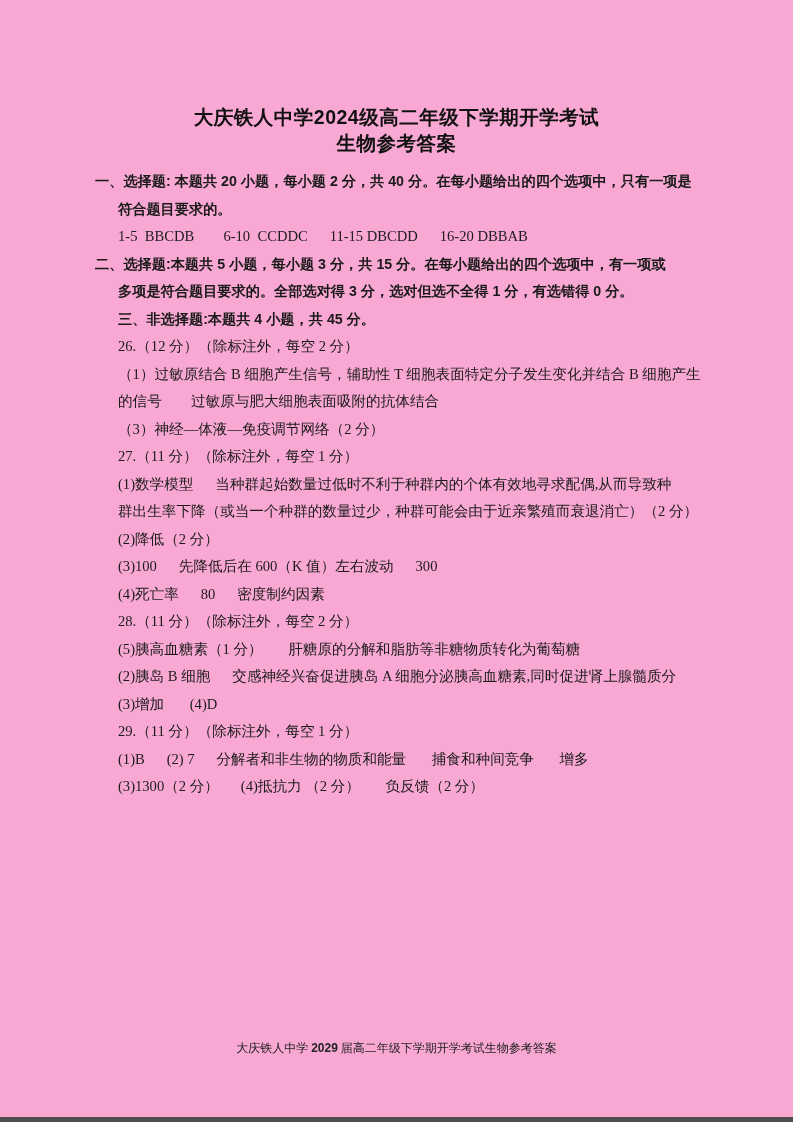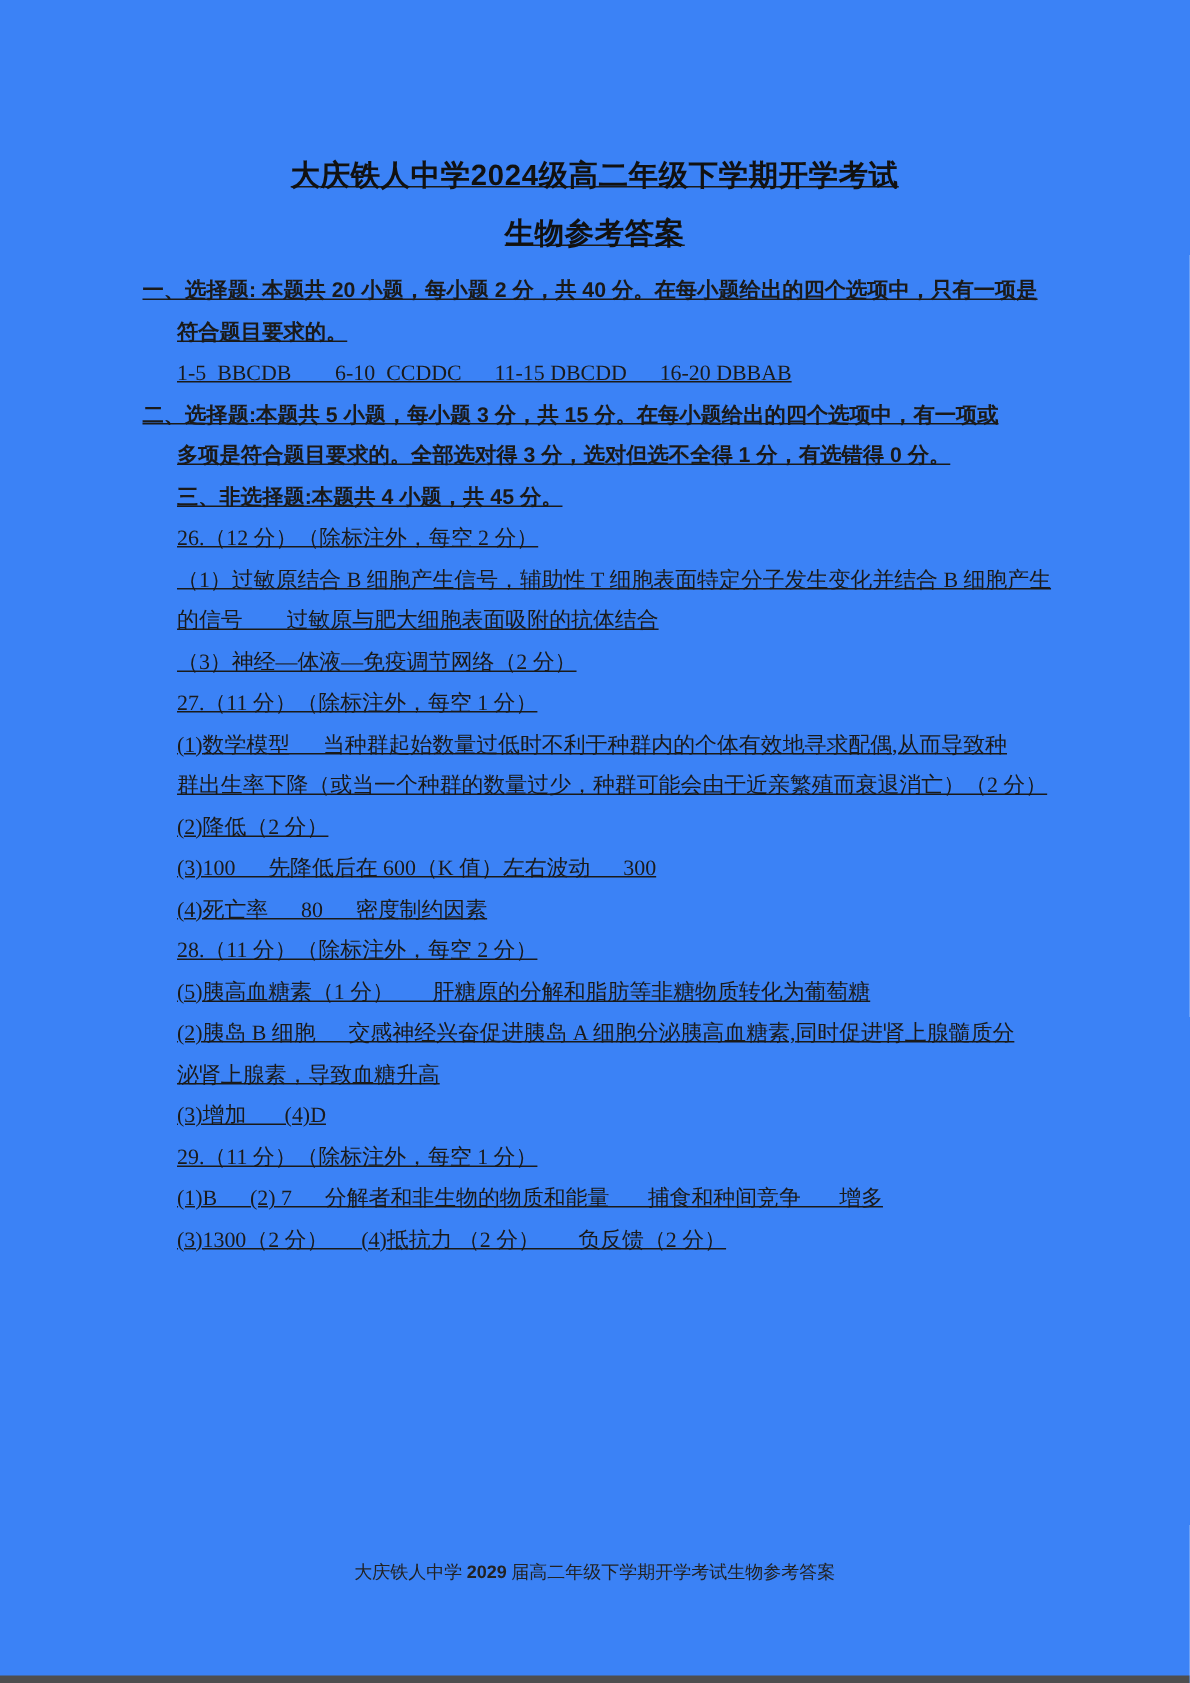--- a/index.html
+++ b/index.html
@@ -8,34 +8,33 @@
     height: 1122px;
     background: #ffffff;
     position: relative;
     overflow: hidden;
     font-family: "Liberation Serif", serif;
     color: #1a1a1a;
   }
   .page {
     position: absolute;
     inset: 0;
-    background: #3b82f6;
-    text-decoration: underline;
+    background: #f9a8d4;
   }
   .title, .subtitle {
     text-align: center;
     font-family: "Liberation Sans", sans-serif;
     font-weight: bold;
     font-size: 19.5px;
     line-height: 26px;
     color: #111;
     letter-spacing: 0.5px;
   }
   .title { padding-top: 104px; }
-  .subtitle { margin-top: 13px; }
+  .subtitle { }
   .content {
     margin: 12px 112px 0 95px;
     font-size: 14.6px;
     line-height: 27.5px;
   }
   .ln {
     white-space: pre;          
     font-family: "Liberation Serif", serif;
   }
   .ln.bold {
@@ -95,21 +94,20 @@
     <div class="ln ind">27.（11 分）（除标注外，每空 1 分）</div>
     <div class="ln ind">(1)数学模型      当种群起始数量过低时不利于种群内的个体有效地寻求配偶,从而导致种</div>
     <div class="ln ind">群出生率下降（或当一个种群的数量过少，种群可能会由于近亲繁殖而衰退消亡）（2 分）</div>
     <div class="ln ind">(2)降低（2 分）</div>
     <div class="ln ind">(3)100      先降低后在 600（K 值）左右波动      300</div>
     <div class="ln ind">(4)死亡率      80      密度制约因素</div>
 
     <div class="ln ind">28.（11 分）（除标注外，每空 2 分）</div>
     <div class="ln ind">(5)胰高血糖素（1 分）       肝糖原的分解和脂肪等非糖物质转化为葡萄糖</div>
     <div class="ln ind">(2)胰岛 B 细胞      交感神经兴奋促进胰岛 A 细胞分泌胰高血糖素,同时促进肾上腺髓质分</div>
-    <div class="ln ind">泌肾上腺素，导致血糖升高</div>
     <div class="ln ind">(3)增加       (4)D</div>
 
     <div class="ln ind">29.（11 分）（除标注外，每空 1 分）</div>
     <div class="ln ind">(1)B      (2) 7      分解者和非生物的物质和能量       捕食和种间竞争       增多</div>
     <div class="ln ind">(3)1300（2 分）      (4)抵抗力 （2 分）       负反馈（2 分）</div>
 
   </div>
 
   <div class="footer"><span>大庆铁人中学 </span><span class="yr">2029</span><span> 届高二年级下学期开学考试生物参考答案</span></div>
 

